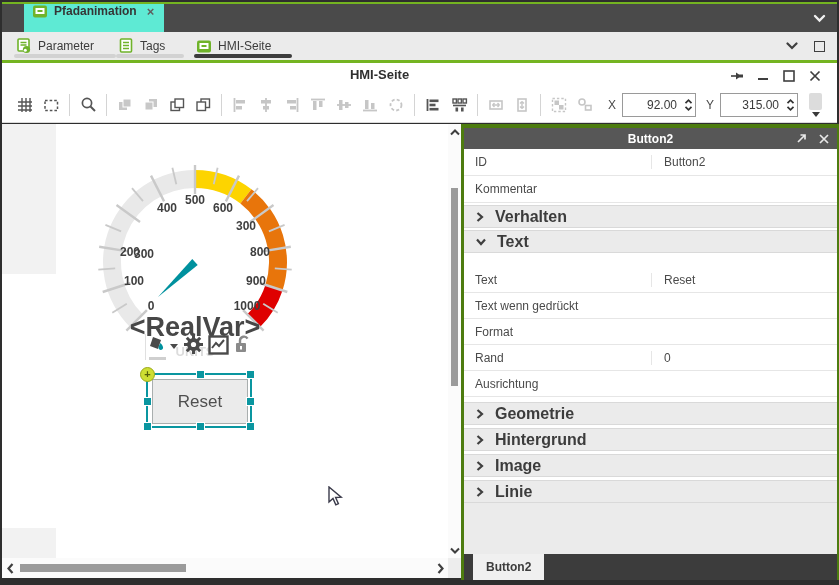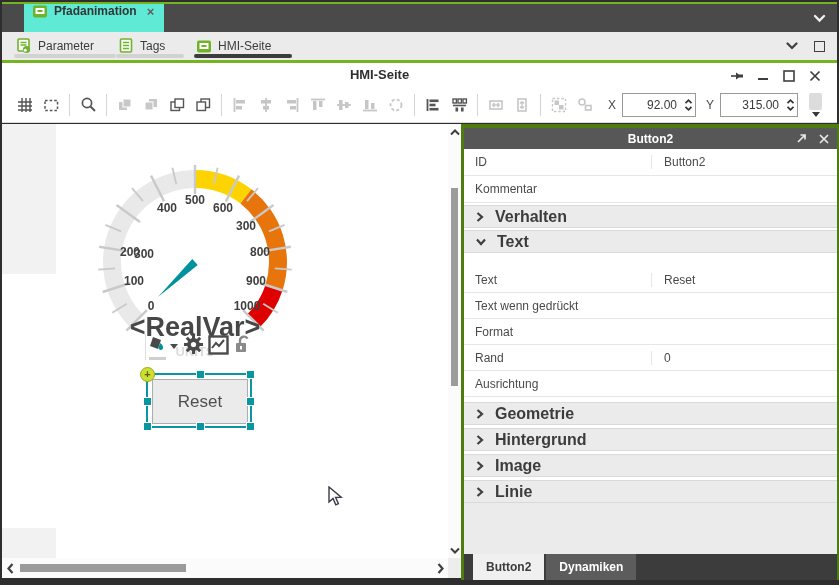--- a/index.html
+++ b/index.html
@@ -567,20 +567,17 @@
           </svg>
         <span>Linie</span>
       </div>
 
       <div class="pfiller"></div>
 
       <div class="ptabs">
         <div class="ptab active">
           <span>Button2</span>
         </div>
-        <div class="ptab inactive">
-          <span>Dynamiken</span>
-        </div>
       </div>
     </div>
   </div>
 
 </div>
 
 </body></html>

